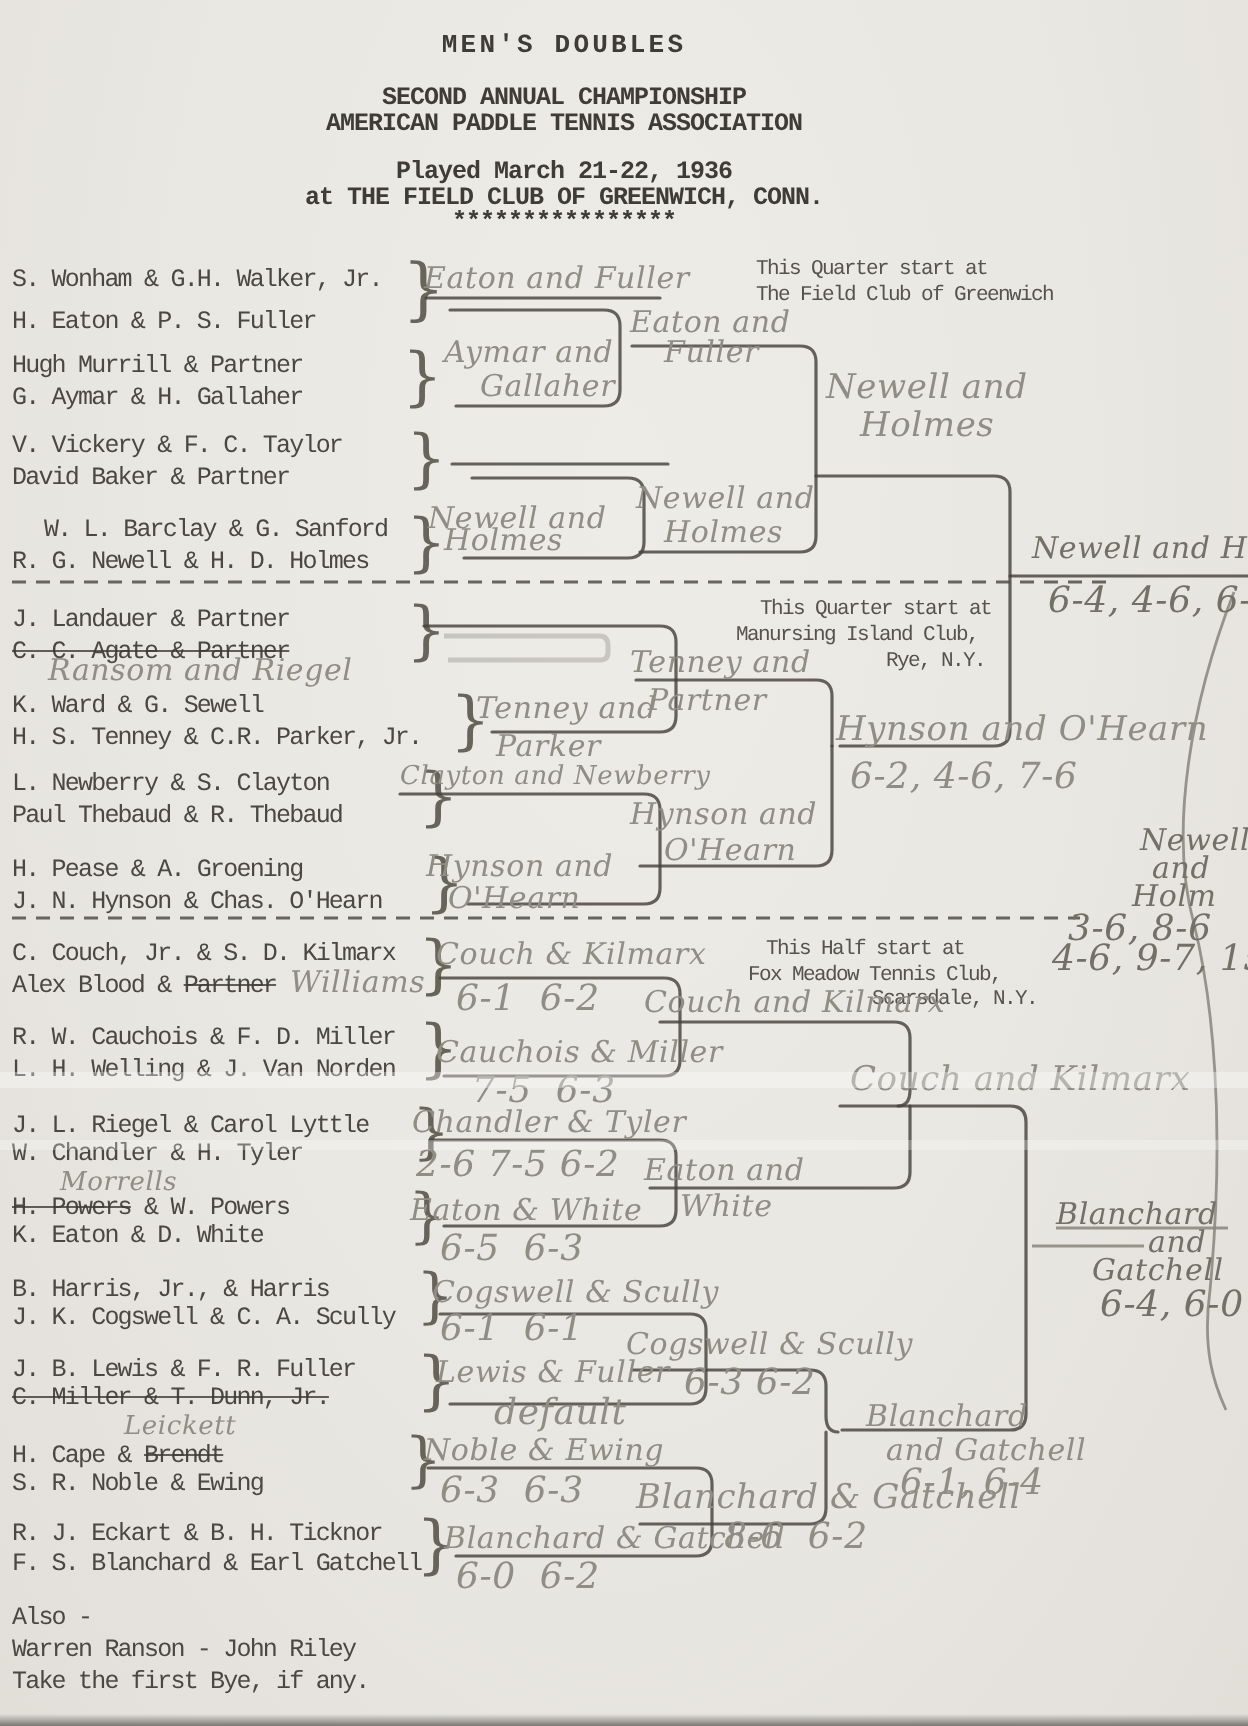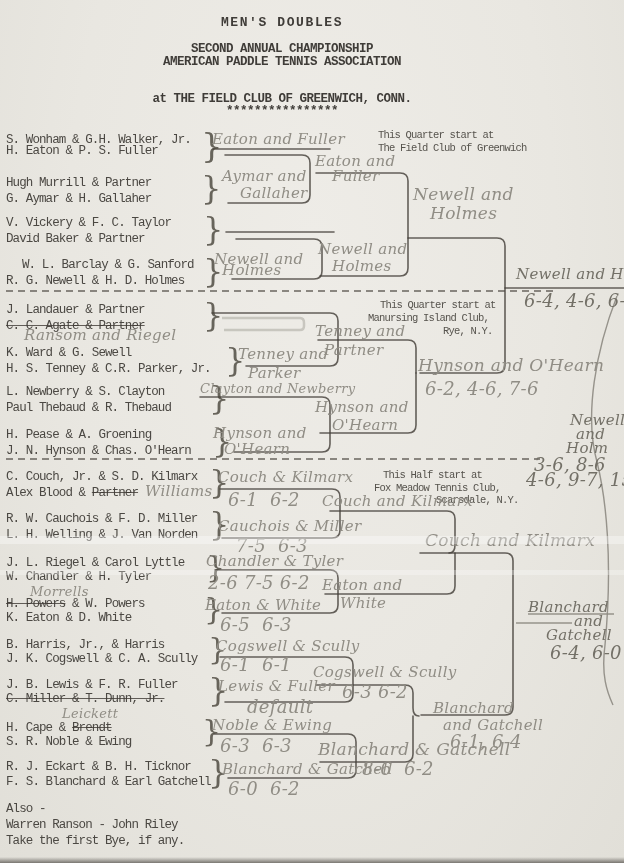--- a/index.html
+++ b/index.html
@@ -33,20 +33,21 @@
             background:linear-gradient(to bottom, rgba(95,92,87,0), rgba(95,92,87,0.8)); }
 </style>
 </head>
 <body>
 
 <div class="page">
 
   <div class="hd title" style="top:15px">MEN'S DOUBLES</div>
   <div class="hd" style="top:42px">SECOND ANNUAL CHAMPIONSHIP</div>
   <div class="hd" style="top:55px">AMERICAN PADDLE TENNIS ASSOCIATION</div>
+  <div class="hd" style="top:79px">Played March 21-22, 1936</div>
   <div class="hd" style="top:92px">at THE FIELD CLUB OF GREENWICH, CONN.</div>
   <div class="hd" style="top:104px">****************</div>
 
   <svg class="lines" width="624" height="863" viewBox="0 0 624 863">
 
     <path class="ink" d="M213,149 L330,149"></path>
     <path class="ink" d="M225,155 L302,155 Q310,155 310,163 L310,195 Q310,203 302,203 L228,203"></path>
     <path class="ink" d="M316,173 L400,173 Q408,173 408,181 L408,268 Q408,276 400,276 L320,276"></path>
     <path class="ink" d="M226,232 L334,232"></path>
     <path class="ink" d="M236,239 L314,239 Q322,239 322,247 L322,271 Q322,279 314,279 L232,279"></path>
@@ -91,21 +92,21 @@
   <span class="brace" style="left:206px;top:552px;font-size:30px;line-height:30px">}</span>
   <span class="brace" style="left:204px;top:594px;font-size:30px;line-height:30px">}</span>
   <span class="brace" style="left:208px;top:634px;font-size:30px;line-height:30px">}</span>
   <span class="brace" style="left:208px;top:674px;font-size:32px;line-height:32px">}</span>
   <span class="brace" style="left:202px;top:716px;font-size:30px;line-height:30px">}</span>
   <span class="brace" style="left:208px;top:756px;font-size:32px;line-height:32px">}</span>
 
   <span class="note" style="left:378px;top:129px">This Quarter start at</span>
   <span class="note" style="left:378px;top:142px">The Field Club of Greenwich</span>
   <span class="tp" style="left:6px;top:133px">S. Wonham &amp; G.H. Walker, Jr.</span>
-  <span class="tp" style="left:6px;top:144px">H. Eaton &amp; P. S. Fuller</span>
+  <span class="tp" style="left:6px;top:154px">H. Eaton &amp; P. S. Fuller</span>
   <span class="tp" style="left:6px;top:176px">Hugh Murrill &amp; Partner</span>
   <span class="tp" style="left:6px;top:192px">G. Aymar &amp; H. Gallaher</span>
   <span class="tp" style="left:6px;top:216px">V. Vickery &amp; F. C. Taylor</span>
   <span class="tp" style="left:6px;top:232px">David Baker &amp; Partner</span>
   <span class="tp" style="left:22px;top:258px">W. L. Barclay &amp; G. Sanford</span>
   <span class="tp" style="left:6px;top:274px">R. G. Newell &amp; H. D. Holmes</span>
   <span class="hw" style="left:212px;top:130px">Eaton and Fuller</span>
   <span class="hw" style="left:222px;top:167px">Aymar and</span>
   <span class="hw" style="left:240px;top:184px">Gallaher</span>
   <span class="hw" style="left:214px;top:250px">Newell and</span>

